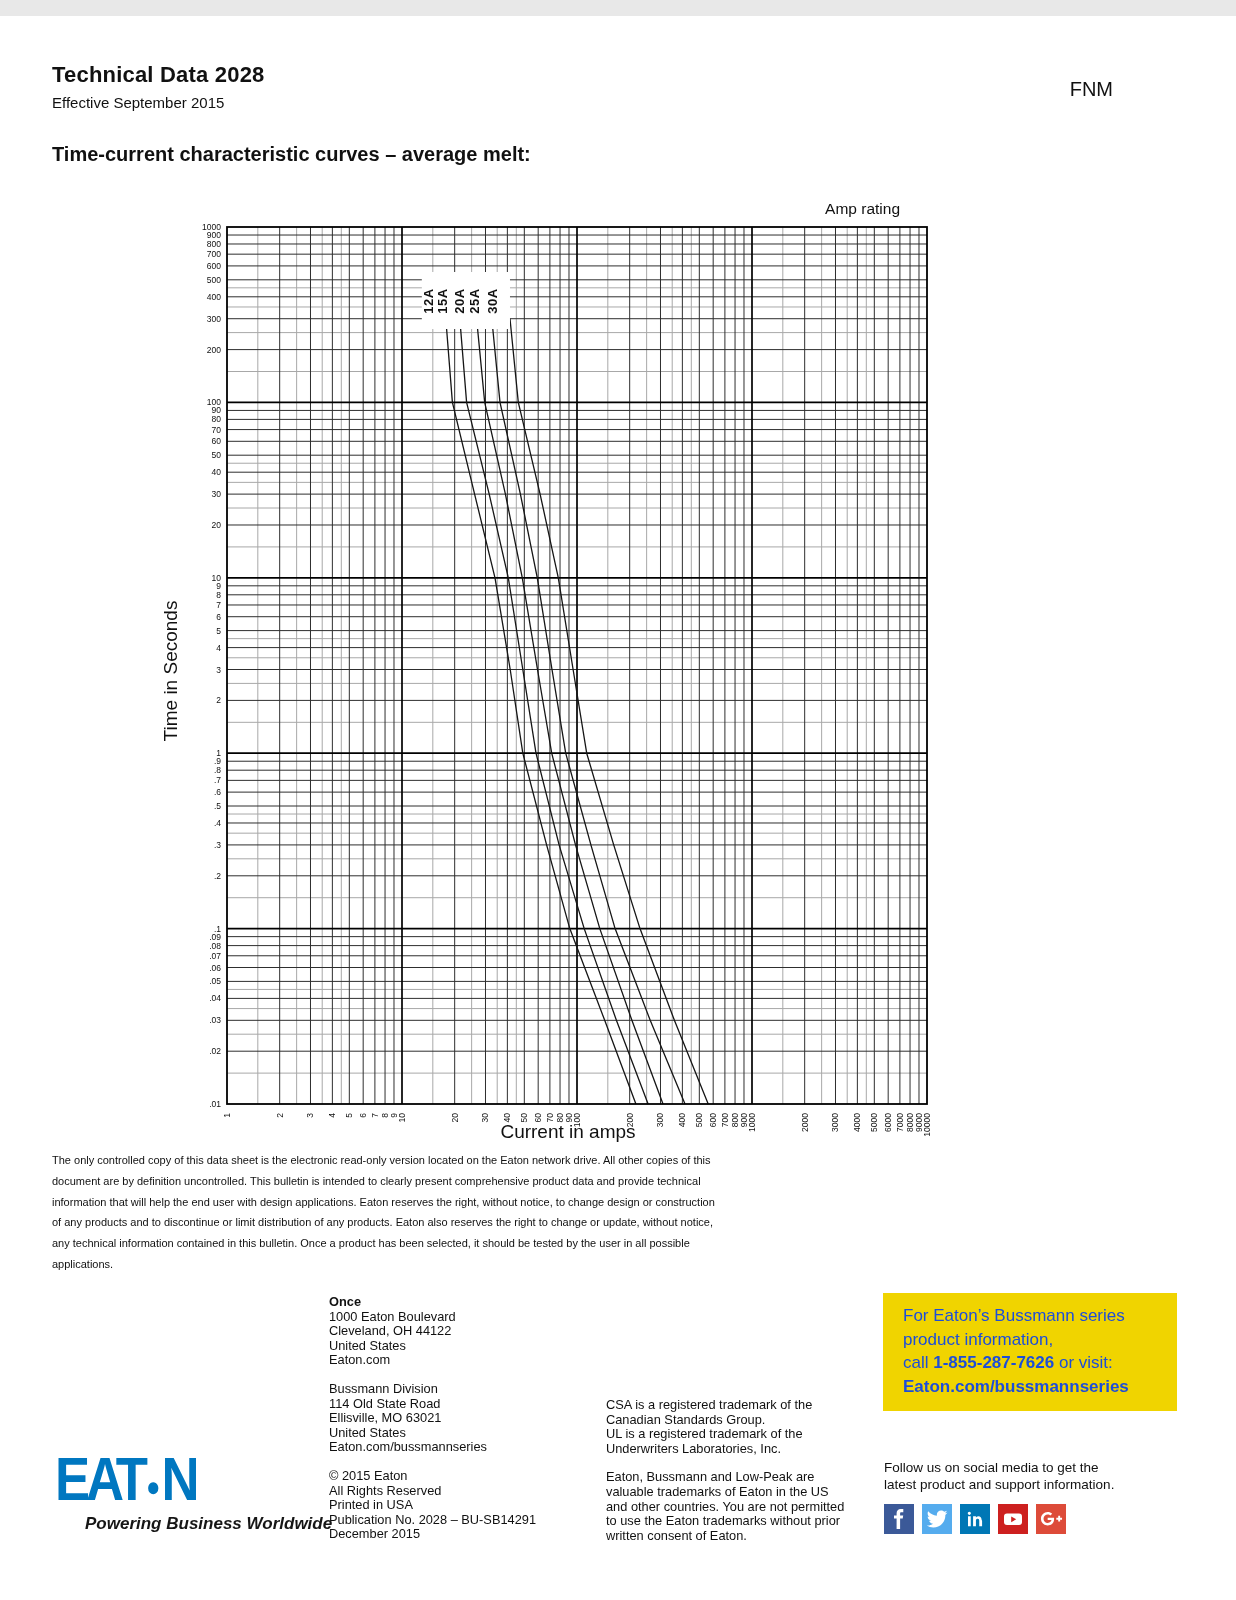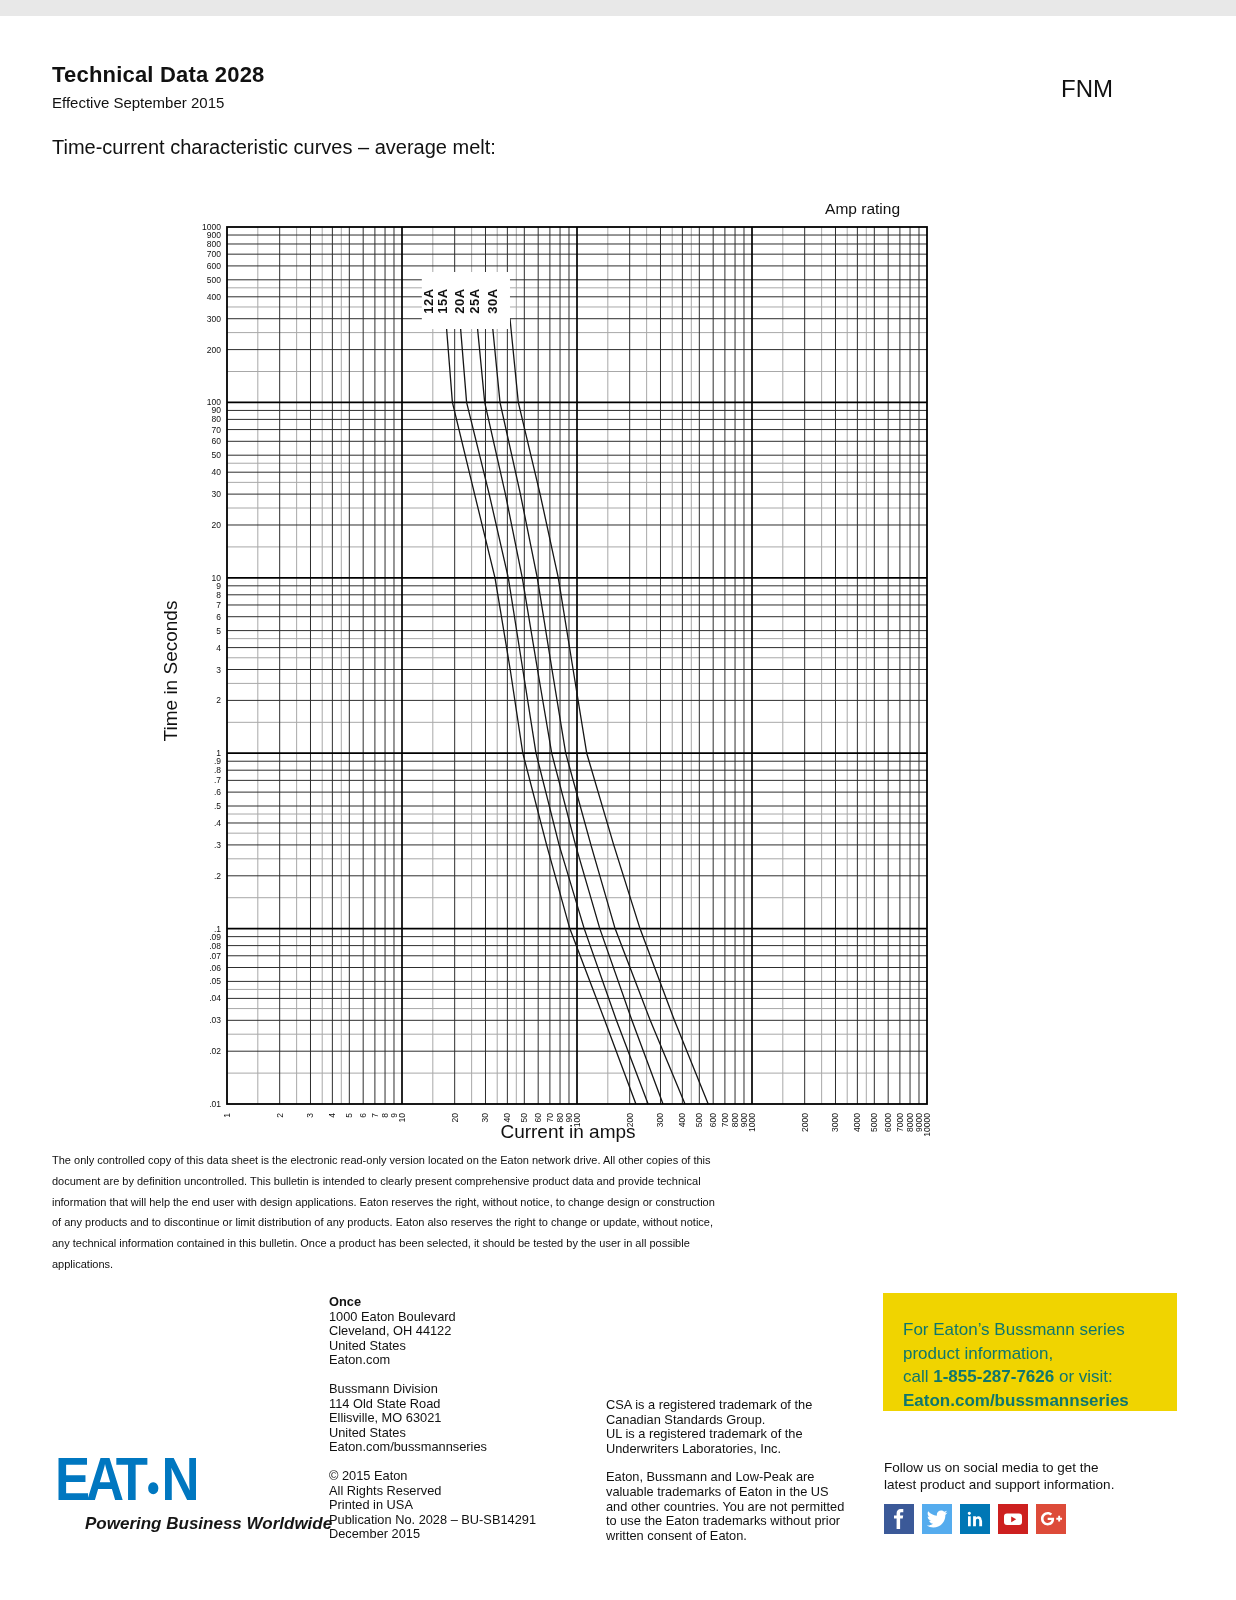--- a/index.html
+++ b/index.html
@@ -4,22 +4,22 @@
 <title>Technical Data 2028</title>
 <style>
   html,body{margin:0;padding:0;background:#e8e8e8}
   .page{position:relative;width:1236px;height:1600px;margin:16px auto;background:#fff;
         font-family:"Liberation Sans",sans-serif;color:#111;overflow:hidden}
   .pre{white-space:pre-line}
   .b{font-weight:700}
 
   .doc-title{position:absolute;left:52px;top:46px;font-size:22px;font-weight:600;letter-spacing:.2px}
   .doc-sub{position:absolute;left:52px;top:78px;font-size:15px}
-  .head-right{position:absolute;right:123px;top:60px;text-align:left;font-size:24px;line-height:26px}
-  .section-title{position:absolute;left:52px;top:120px;font-size:20px;font-weight:400}
+  .head-right{position:absolute;right:123px;top:60px;text-align:left;font-size:20px;line-height:26px}
+  .section-title{position:absolute;left:52px;top:127px;font-size:20px;font-weight:700}
 
   #tcc-svg{position:absolute;left:150px;top:170px}
   .g-light{stroke:#a8a8a8;stroke-width:1}
   .g-dark{stroke:#2e2e2e;stroke-width:1}
   .g-decade{stroke:#000;stroke-width:1.7}
   .plot-border{fill:none;stroke:#000;stroke-width:1.8}
   .curve{fill:none;stroke:#151515;stroke-width:1.3;stroke-linejoin:round}
   .tick{font-size:8.5px;fill:#111;font-family:"Liberation Sans",sans-serif}
   .curve-label{font-size:13px;font-weight:600;fill:#111;letter-spacing:.5px}
   .axis-title{font-size:19px;fill:#111}
@@ -27,21 +27,21 @@
 
   .disclaimer{position:absolute;left:52px;top:1134px;width:1060px;font-size:11px;line-height:20.8px}
 
   .fcol{position:absolute;font-size:12.8px;line-height:14.6px}
   .col1{left:329px;top:1279px}
   .col1 .blk{margin-bottom:14px}
   .col2{left:606px;top:1382px;width:260px}
   .col2 .blk{margin-bottom:14px}
 
   .promo{position:absolute;left:883px;top:1277px;width:294px;height:118px;background:#f0d400;
-         box-sizing:border-box;padding:25px 0 0 20px;font-size:17px;line-height:23.5px;color:#0f766e}
+         box-sizing:border-box;padding:11px 0 0 20px;font-size:17px;line-height:23.5px;color:#1d4ed8}
 
   .social-text{position:absolute;left:884px;top:1443px;font-size:13.5px;line-height:17px}
   .social-icons{position:absolute;left:884px;top:1488px;display:flex;gap:8px}
   .sicon{width:30px;height:30px;display:flex;align-items:center;justify-content:center;cursor:pointer}
 
   .logo{position:absolute;left:55px;top:1432px}
   .wordmark{font-size:62px;font-weight:800;color:#0077c0;letter-spacing:-5px;line-height:1;
             transform:scaleX(.85);transform-origin:left center;white-space:nowrap}
   .wordmark .dot{font-size:.45em;vertical-align:.16em;letter-spacing:-2px;padding:0 3px}
   .tagline{margin-top:4px;margin-left:30px;font-size:17px;font-style:italic;font-weight:700;color:#161616}

